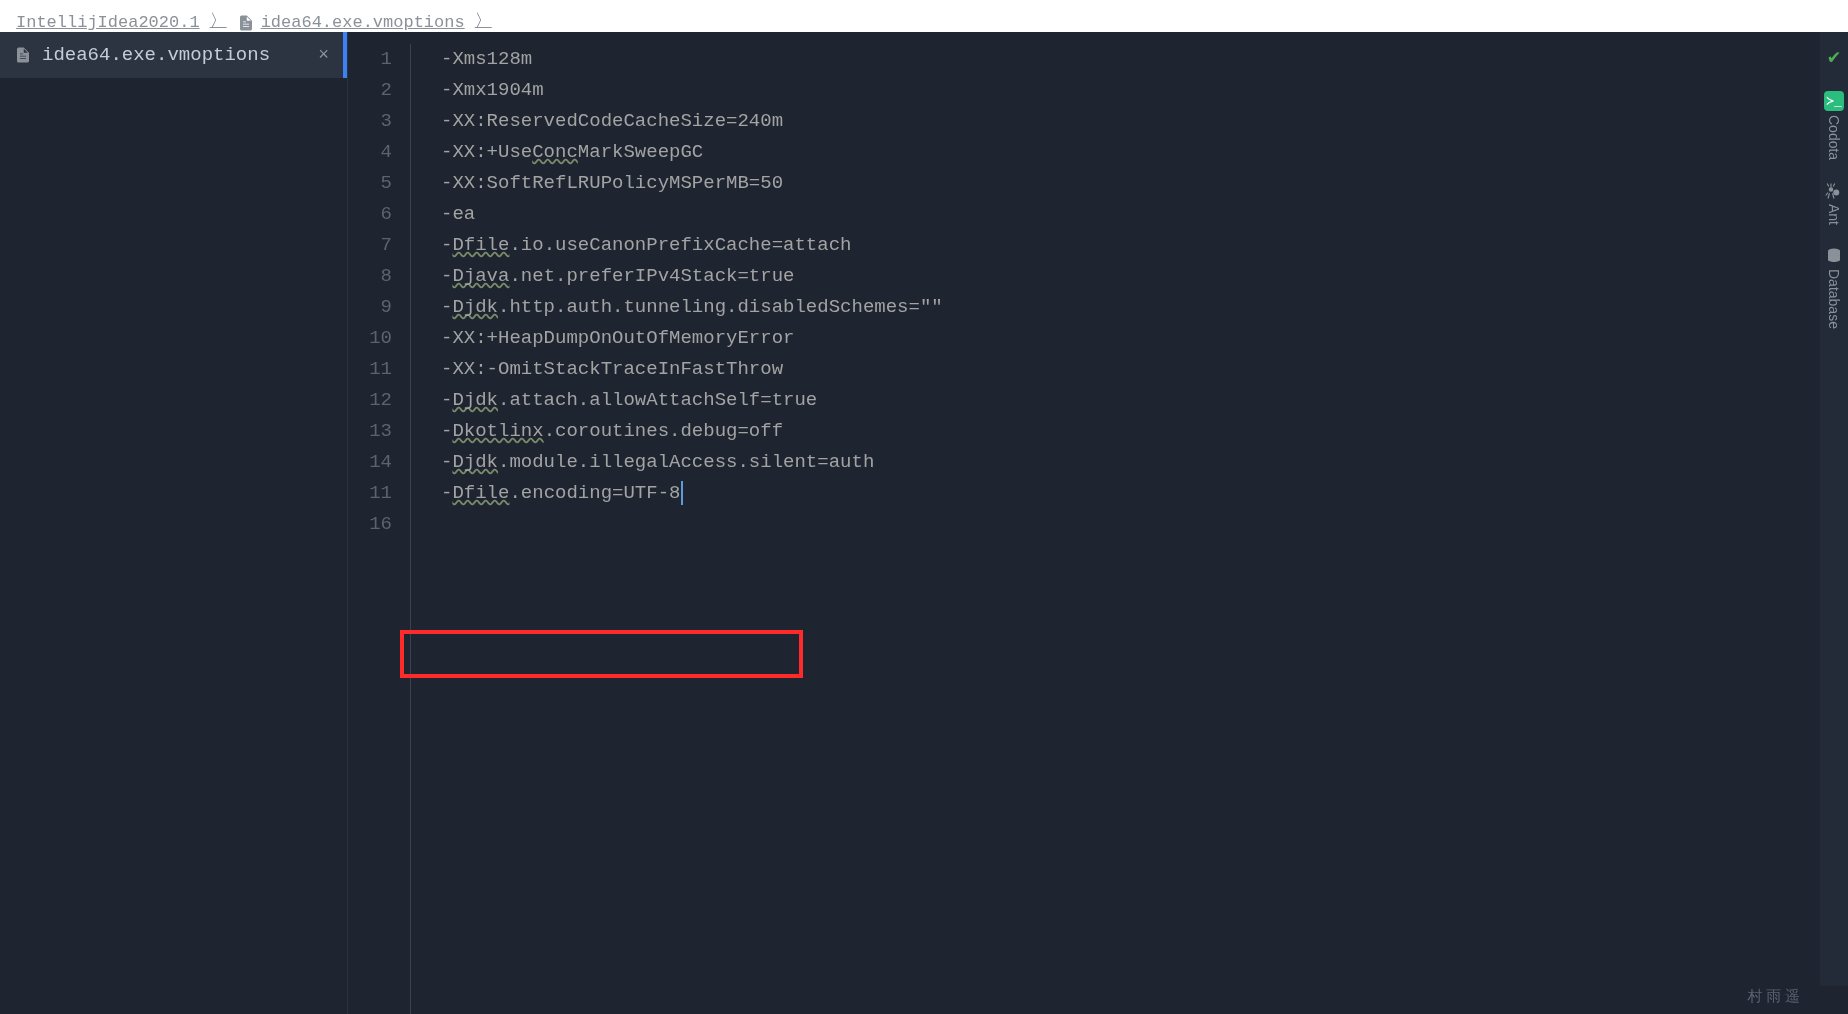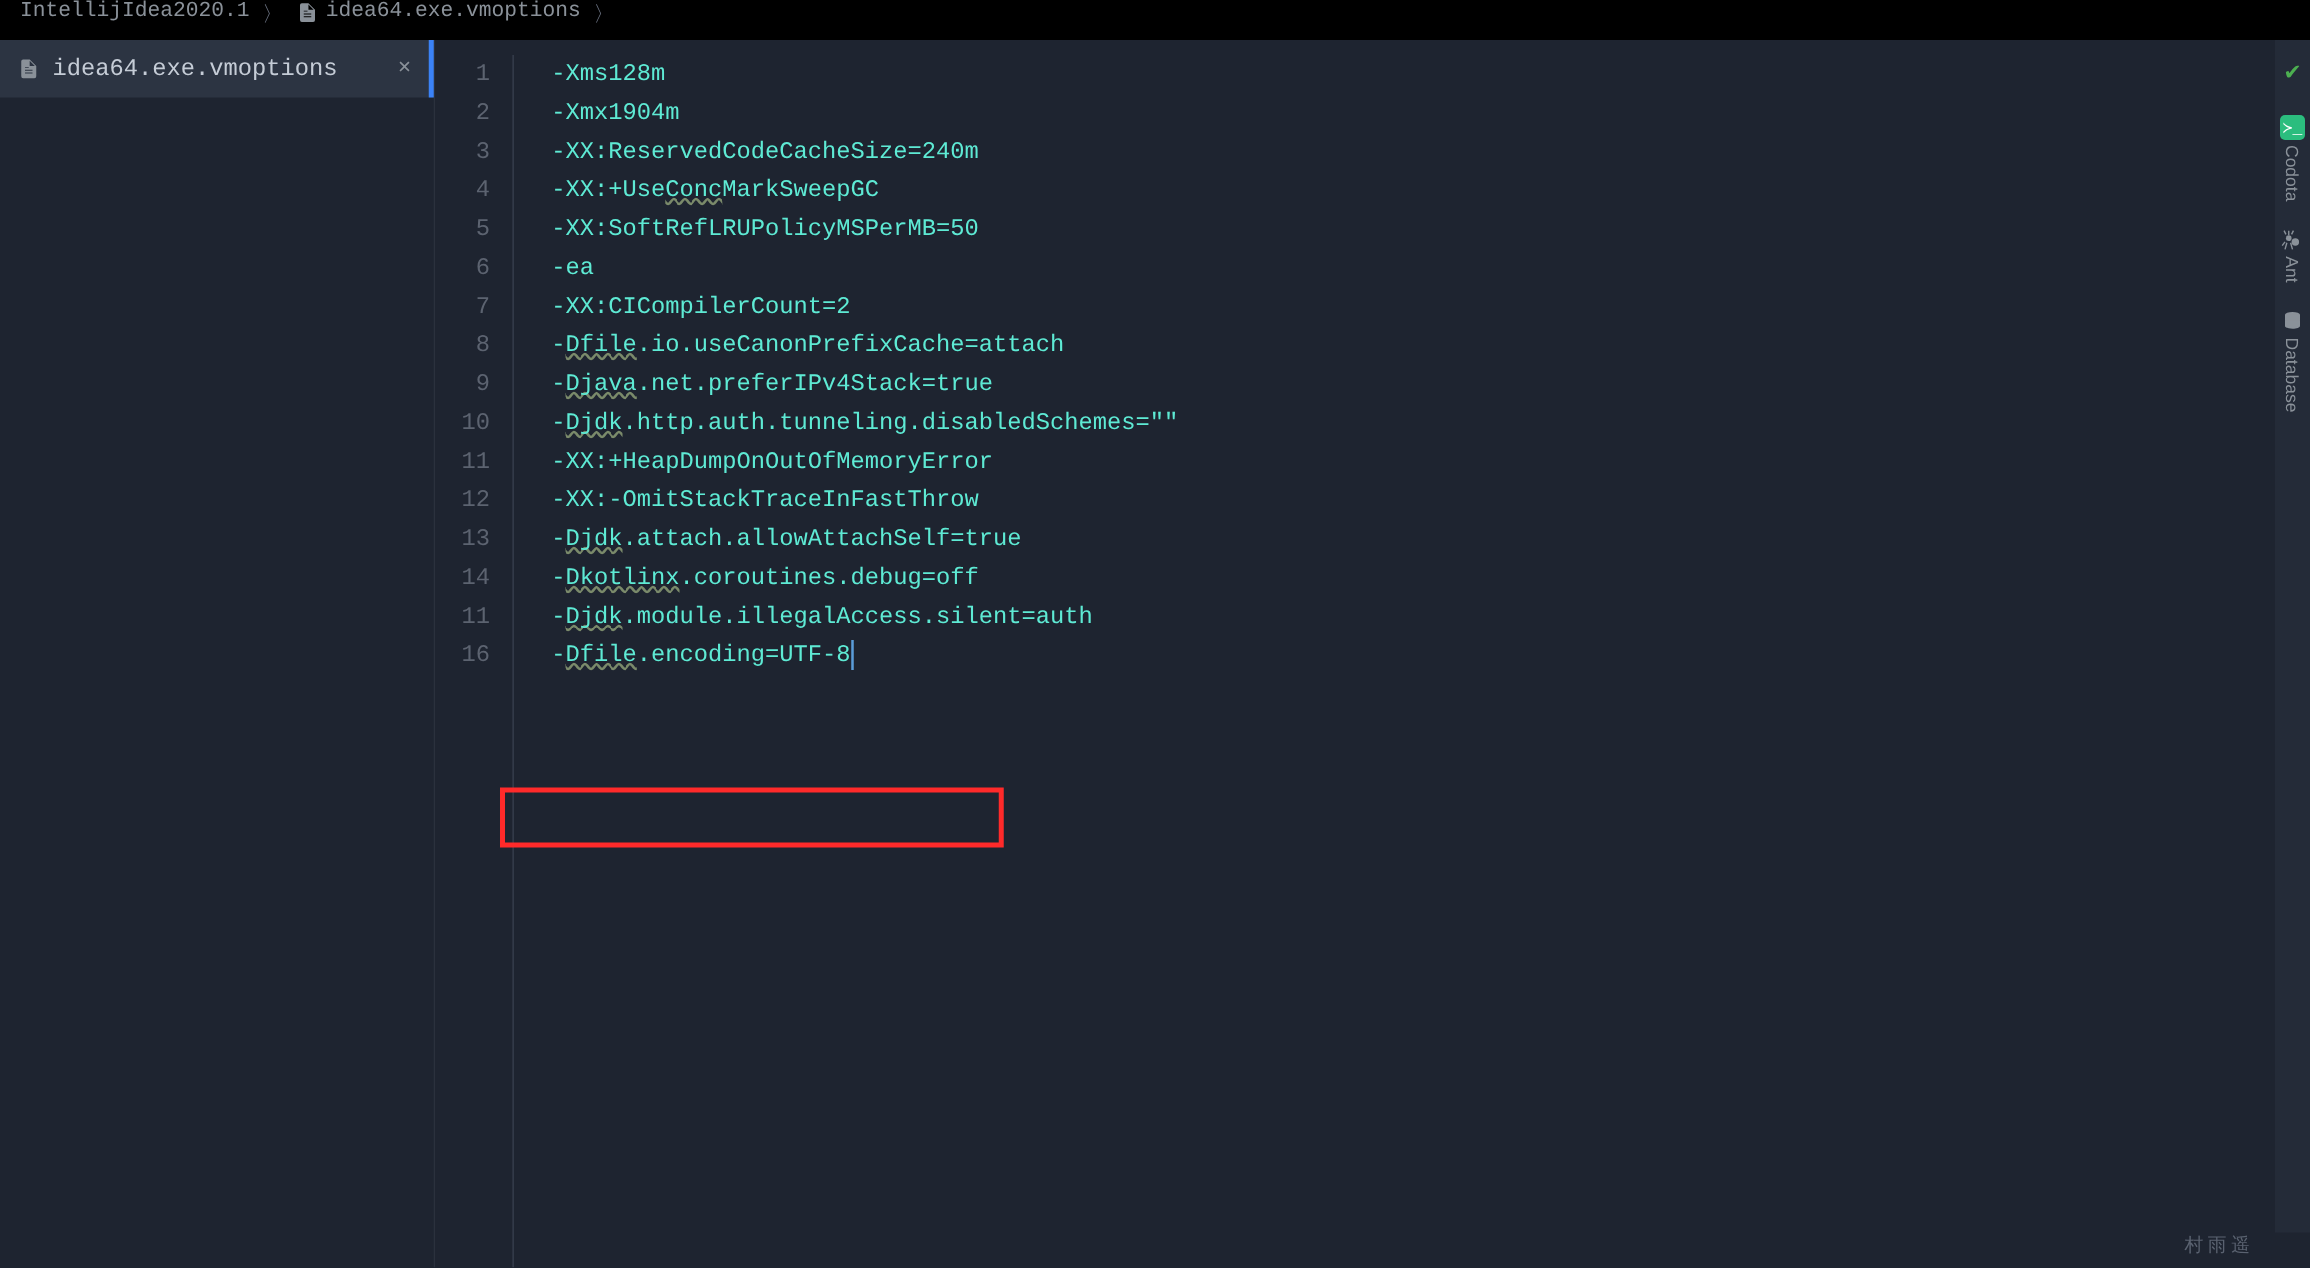--- a/index.html
+++ b/index.html
@@ -8,25 +8,26 @@
       height: 1014px;
       background: #1e2430;
       font-family: 'Consolas', 'Monaco', 'Courier New', monospace;
       color: #abb2bf;
       overflow: hidden;
       position: relative;
     }
     .breadcrumb-bar {
       height: 32px;
       display: flex;
-      align-items: flex-start;
+      align-items: flex-end;
       padding-left: 16px;
-      background: #000000;
+      background: #ffffff;
       font-size: 17px;
       color: #8a9199;
+      text-decoration: underline;
     }
     .breadcrumb-item {
       display: flex;
       align-items: center;
       gap: 6px;
       cursor: pointer;
     }
     .breadcrumb-sep {
       margin: 0 10px;
       color: #6a7180;
@@ -94,21 +95,21 @@
     .code-area {
       flex: 1;
       padding-top: 12px;
       padding-left: 30px;
       font-size: 19px;
       position: relative;
     }
     .code-line {
       height: 31px;
       line-height: 31px;
-      color: #5eead4;
+      color: #a3a3a3;
       white-space: pre;
       position: relative;
     }
     .typo-underline {
       text-decoration: underline wavy #7a8a6a;
       text-decoration-skip-ink: none;
     }
     .highlight-box {
       position: absolute;
       border: 4px solid #ff2a2a;
@@ -222,21 +223,20 @@
         <div class="gutter-line">16</div>
       </div>
     <div class="gutter-sep"></div>
     <div class="code-area" id="code">
         <div class="code-line"><span>-Xms128m</span></div>
         <div class="code-line"><span>-Xmx1904m</span></div>
         <div class="code-line"><span>-XX:ReservedCodeCacheSize=240m</span></div>
         <div class="code-line"><span>-XX:+Use</span><span class="typo-underline">Conc</span><span>MarkSweepGC</span></div>
         <div class="code-line"><span>-XX:SoftRefLRUPolicyMSPerMB=50</span></div>
         <div class="code-line"><span>-ea</span></div>
-        <div class="code-line"><span>-XX:CICompilerCount=2</span></div>
         <div class="code-line"><span>-</span><span class="typo-underline">Dfile</span><span>.io.useCanonPrefixCache=attach</span></div>
         <div class="code-line"><span>-</span><span class="typo-underline">Djava</span><span>.net.preferIPv4Stack=true</span></div>
         <div class="code-line"><span>-</span><span class="typo-underline">Djdk</span><span>.http.auth.tunneling.disabledSchemes=""</span></div>
         <div class="code-line"><span>-XX:+HeapDumpOnOutOfMemoryError</span></div>
         <div class="code-line"><span>-XX:-OmitStackTraceInFastThrow</span></div>
         <div class="code-line"><span>-</span><span class="typo-underline">Djdk</span><span>.attach.allowAttachSelf=true</span></div>
         <div class="code-line"><span>-</span><span class="typo-underline">Dkotlinx</span><span>.coroutines.debug=off</span></div>
         <div class="code-line"><span>-</span><span class="typo-underline">Djdk</span><span>.module.illegalAccess.silent=auth</span></div>
         <div class="code-line"><span>-</span><span class="typo-underline">Dfile</span><span>.encoding=UTF-8</span><span class="cursor"></span></div>
       </div>

